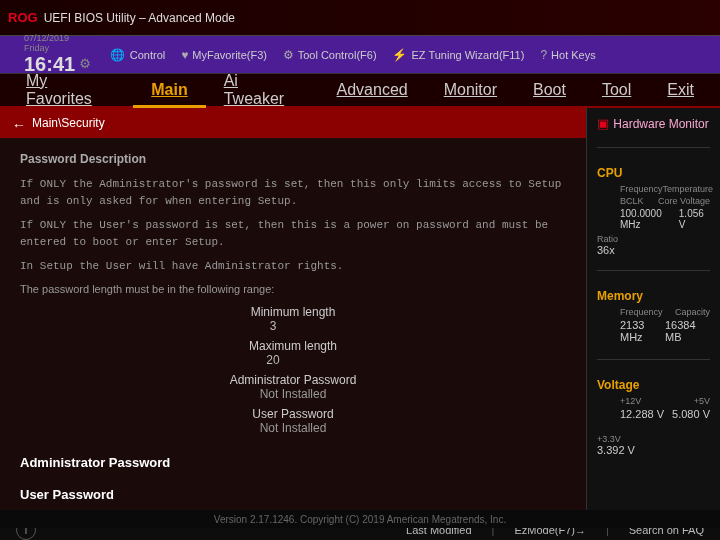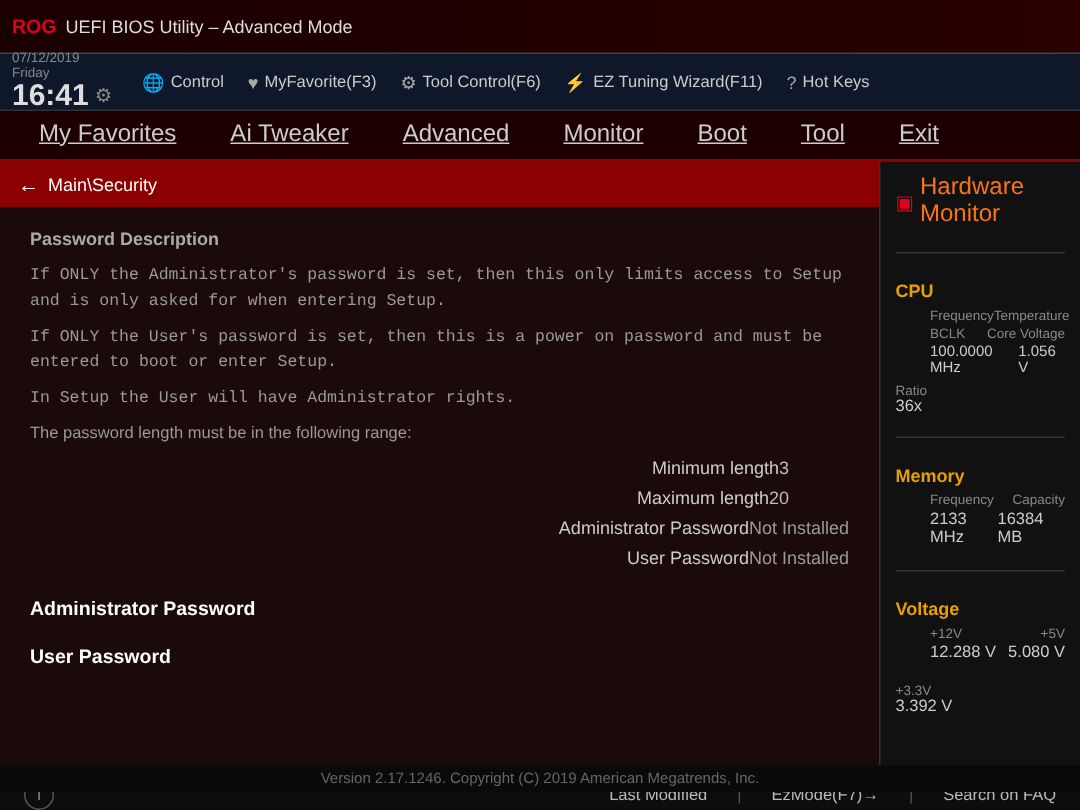--- a/index.html
+++ b/index.html
@@ -28,24 +28,24 @@
       font-size: 13px;
       margin-right: 6px;
     }
     #title-bar .title-text {
       color: #ddd;
       font-size: 12px;
     }
 
     
     #info-bar {
-      background: #0f172a;
-      display: flex;
-      align-items: center;
-      padding: 0 8px;
+      background: #4c1d95;
+      display: flex;
+      align-items: center;
+      padding: 0 24px;
       height: 38px;
       border-bottom: 1px solid #333;
       gap: 14px;
     }
     .datetime {
       display: flex;
       flex-direction: column;
       line-height: 1.1;
     }
     .date-text { font-size: 9px; color: #888; }
@@ -154,20 +154,21 @@
     .rule-text {
       font-size: 11px;
       color: #999;
       margin-bottom: 10px;
     }
     .table-row {
       display: flex;
       justify-content: flex-end;
       align-items: center;
       margin-bottom: 6px;
+      flex-direction: column;
     }
     .table-row .row-label {
       font-size: 12px;
       color: #ccc;
     }
     .table-row .row-value {
       font-size: 12px;
       color: #bbb;
       margin-right: 40px;
     }
@@ -196,22 +197,22 @@
       flex-direction: column;
       gap: 6px;
     }
     .hw-header {
       display: flex;
       align-items: center;
       gap: 4px;
       margin-bottom: 4px;
     }
     .hw-title {
-      font-size: 16px;
-      color: #f97316;
+      font-size: 12px;
+      color: #f9a8d4;
     }
     .hw-monitor-icon {
       color: #e0001a;
       font-size: 13px;
     }
     .hw-section-title {
       color: #e8a000;
       font-size: 12px;
       font-weight: bold;
       margin: 6px 0 4px 0;
@@ -334,20 +335,21 @@
     </div>
     <div class="info-item">
       <span class="icon-box">?</span>
       <span>Hot Keys</span>
     </div>
   </div>
 </div>
 
 <div id="nav-bar">
   <div class="nav-tab">My Favorites</div>
+  <div class="nav-tab active">Main</div>
   <div class="nav-tab">Ai Tweaker</div>
   <div class="nav-tab">Advanced</div>
   <div class="nav-tab">Monitor</div>
   <div class="nav-tab">Boot</div>
   <div class="nav-tab">Tool</div>
   <div class="nav-tab">Exit</div>
 </div>
 
 <div id="main-area">
 

